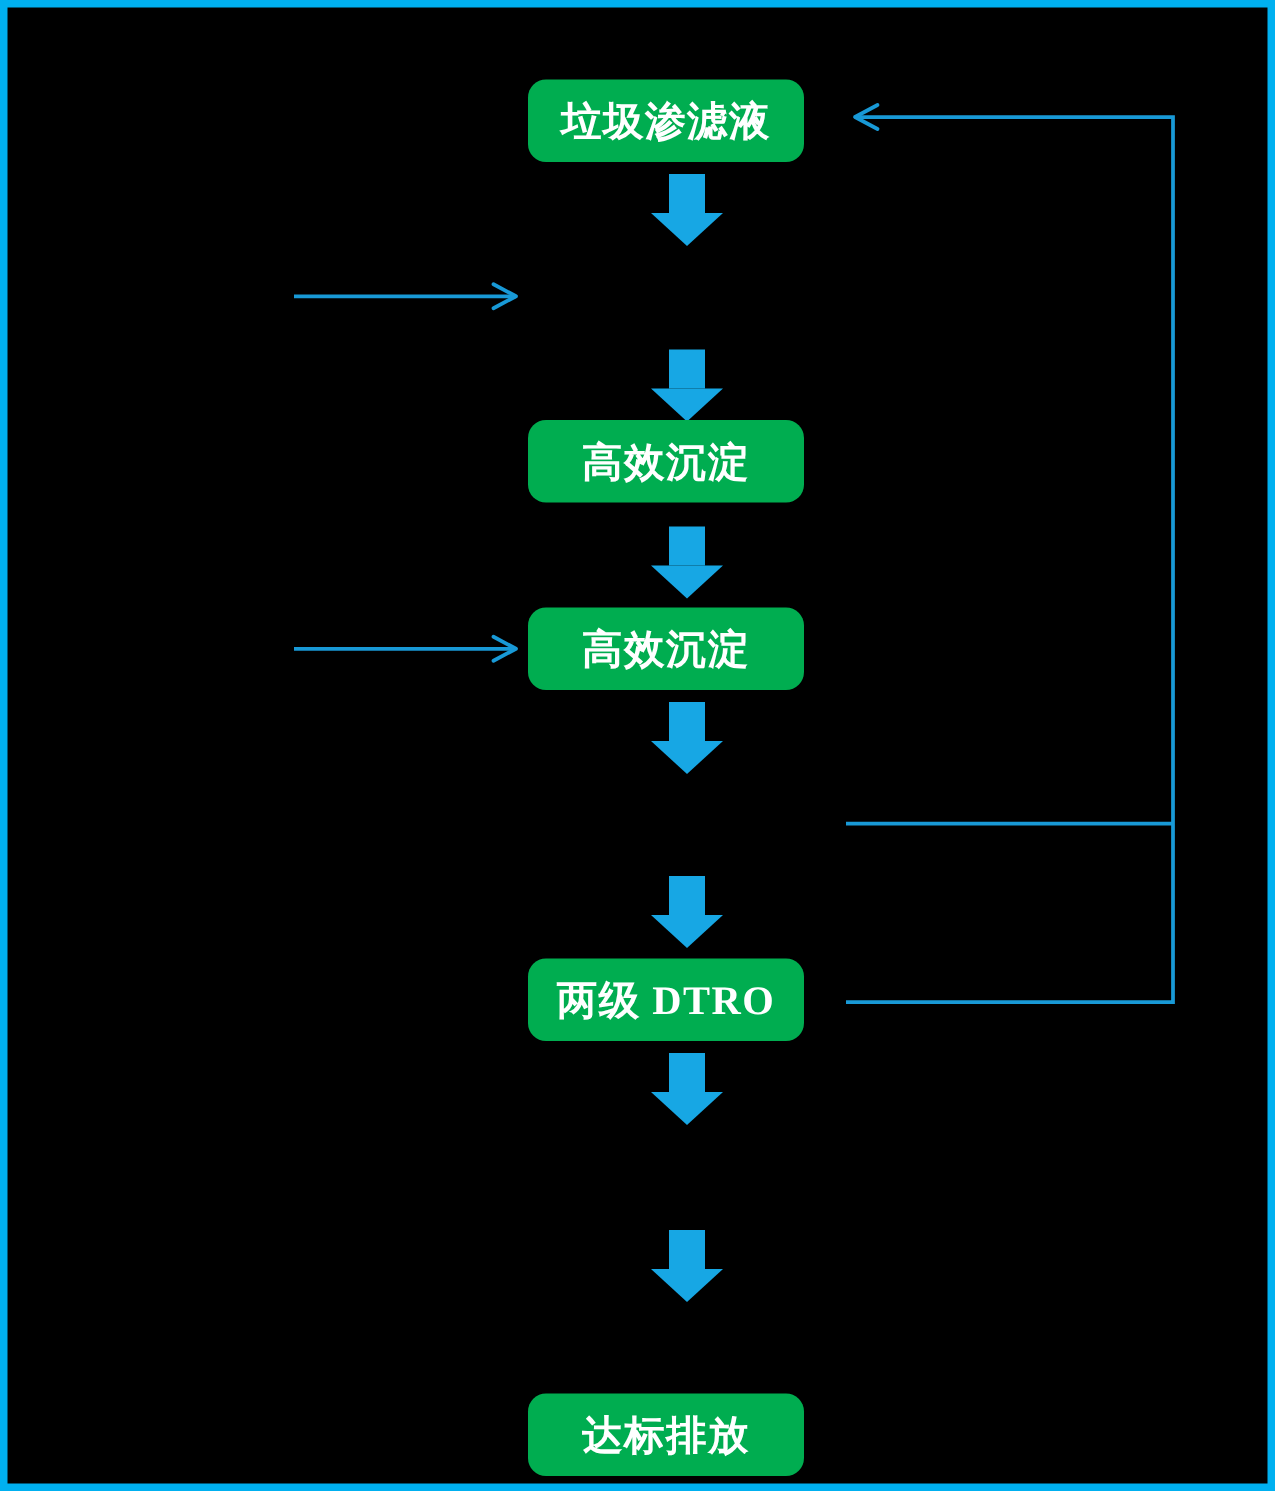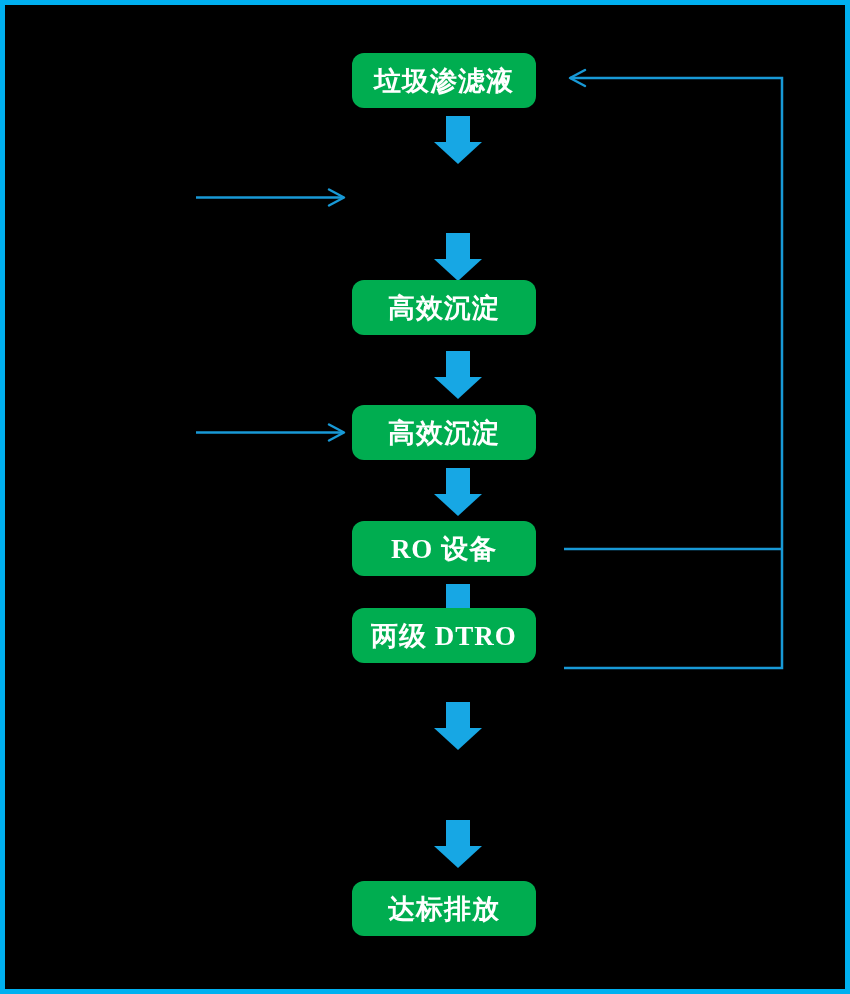--- a/index.html
+++ b/index.html
@@ -108,39 +108,36 @@
   </div>
 
   <div class="node" style="top:405px">
     <span class="node-label">高效沉淀</span>
   </div>
   <div class="down-arrow" style="top:468px">
     <div class="shaft"></div>
     <div class="head"></div>
   </div>
 
-  <div class="node" style="top:521px">
-    <span class="node-label">RO 设备</span>
-  </div>
   <div class="down-arrow" style="top:584px">
     <div class="shaft"></div>
     <div class="head"></div>
   </div>
 
-  <div class="node" style="top:608px">
+  <div class="node" style="top:639px">
     <span class="node-label">两级 DTRO</span>
   </div>
   <div class="down-arrow" style="top:702px">
     <div class="shaft"></div>
     <div class="head"></div>
   </div>
 
   <div class="down-arrow" style="top:820px">
     <div class="shaft"></div>
     <div class="head"></div>
   </div>
 
-  <div class="node" style="top:881px">
+  <div class="node" style="top:929px">
     <span class="node-label">达标排放</span>
   </div>
 
   <div class="frame"></div>
 </div>
 
 </body></html>

